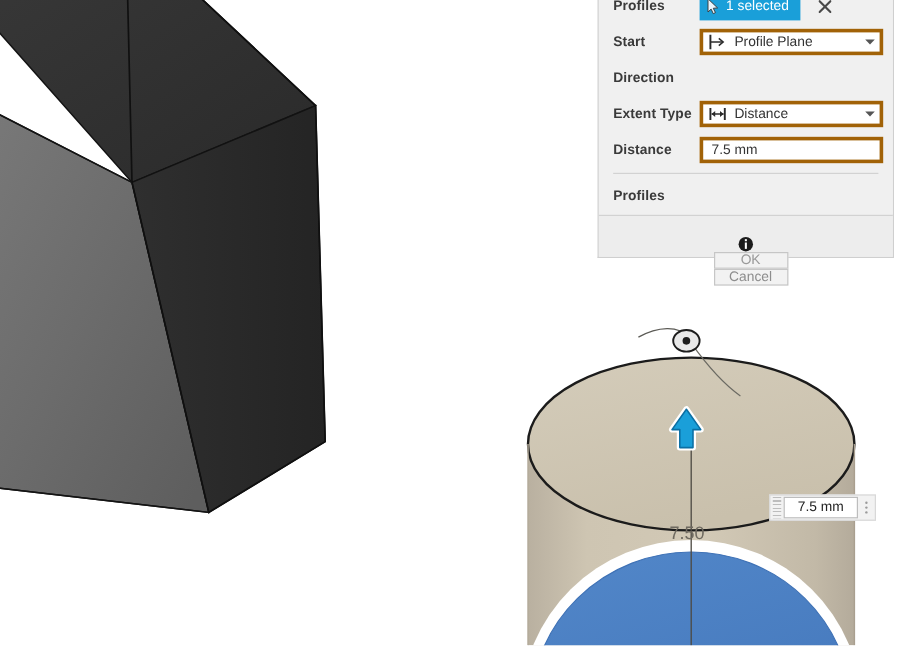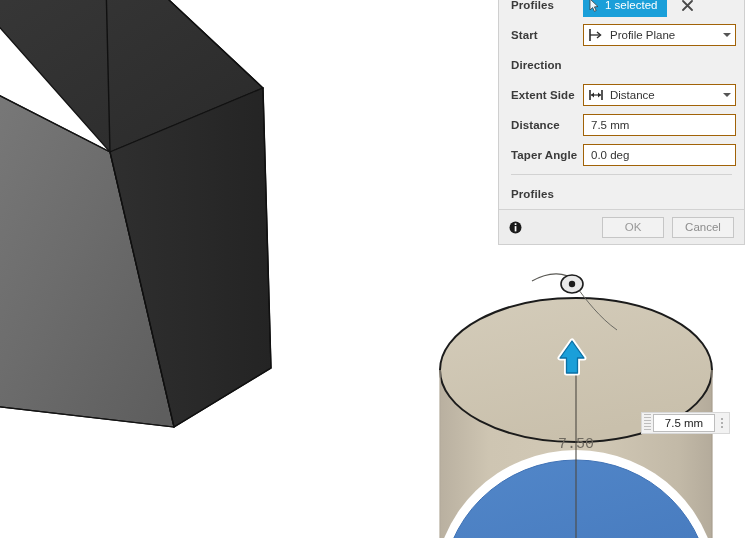--- a/index.html
+++ b/index.html
@@ -30,21 +30,21 @@
     box-sizing:border-box;
   }
   .row .lbl{
     width:72px;flex:0 0 72px;
     font-size:11.5px;color:#3a3a3a;
     letter-spacing:.1px;
     font-weight:bold;
   }
   .ctl{
     flex:1 1 auto;height:22px;
-    background:#ffffff;border:1px solid #a16207;
+    background:#ffffff;border:3px solid #a16207;
     display:flex;align-items:center;
     box-sizing:border-box;position:relative;
     font-size:11.5px;color:#333;
   }
   .ctl .ico{
     flex:0 0 20px;height:20px;display:flex;
     align-items:center;justify-content:center;margin-left:2px;
   }
   .ctl .txt{flex:1 1 auto;padding-left:4px;white-space:nowrap;overflow:hidden;}
   .ctl .caret{
@@ -69,21 +69,21 @@
     margin-left:12px;width:16px;height:16px;
     display:flex;align-items:center;justify-content:center;
     color:#4a4a4a;cursor:pointer;
   }
   .hairline{height:1px;background:#d2d2d2;margin:4px 12px 4px 12px;}
 
   
   .footer{
     display:flex;align-items:center;height:30px;
     background:#ededed;border-top:1px solid #d2d2d2;
-    padding:17px 10px;box-sizing:border-box;
+    padding:17px 10px;box-sizing:border-box;flex-direction:column;
   }
   .footer .info{flex:0 0 auto;display:flex;align-items:center;}
   .footer .spacer{flex:1 1 auto;}
   .btn{
     min-width:62px;height:21px;margin-left:8px;
     background:#f2f2f2;border:1px solid #c6c6c6;
     font-size:11.5px;color:#9a9a9a;
     display:flex;align-items:center;justify-content:center;
     box-sizing:border-box;
   }
@@ -195,21 +195,21 @@
         <ellipse cx="572" cy="284" rx="3.2" ry="3.2" fill="#1d1d1d"></ellipse>
       </g>
     </g>
 
     <g>
       <path d="M572,341 L560,358 L566.5,358 L566.5,373 L577.5,373 L577.5,358 L584,358 Z" fill="#ffffff" stroke="#ffffff" stroke-width="5" stroke-linejoin="round"></path>
       <path d="M572,341 L560,358 L566.5,358 L566.5,373 L577.5,373 L577.5,358 L584,358 Z" fill="#1a9fd9" stroke="#0b6fa4" stroke-width="1.3" stroke-linejoin="round"></path>
     </g>
   </svg>
 
-  <div class="vlabel" style="left:558px;top:436px;font-family:Liberation Mono, monospace;">7.50</div>
+  <div class="vlabel" style="left:558px;top:436px;">7.50</div>
 
   <div id="dim-input">
     <div class="grip"></div>
     <div class="fieldbox">7.5 mm</div>
     <div class="dots">
       <span></span>
         <span></span>
         <span></span>
     </div>
   </div>
@@ -250,21 +250,21 @@
             <i></i>
           </span>
       </div>
     </div>
 
     <div class="row">
       <div class="lbl">Direction</div>
     </div>
 
     <div class="row">
-      <div class="lbl">Extent Side</div>
+      <div class="lbl">Extent Type</div>
       <div class="ctl">
         <span class="ico">
           <svg width="16" height="14" viewBox="0 0 16 14">
               <path d="M2,2 L2,12 M14,2 L14,12" stroke="#2b2b2b" stroke-width="1.6"></path>
               <path d="M3,7 L13,7" stroke="#2b2b2b" stroke-width="1.2"></path>
               <path d="M6,4.5 L3,7 L6,9.5 Z M10,4.5 L13,7 L10,9.5 Z" fill="#2b2b2b"></path>
             </svg>
         </span>
         <span class="txt">Distance</span>
         <span class="caret">
@@ -273,26 +273,20 @@
       </div>
     </div>
 
     <div class="row">
       <div class="lbl">Distance</div>
       <div class="ctl plain">
         <span class="txt">7.5 mm</span>
       </div>
     </div>
 
-    <div class="row">
-      <div class="lbl">Taper Angle</div>
-      <div class="ctl plain">
-        <span class="txt">0.0 deg</span>
-      </div>
-    </div>
 
     <div class="hairline"></div>
 
     <div class="row">
       <div class="lbl">Profiles</div>
     </div>
   </div>
 
   <div class="footer">
     <div class="info">

